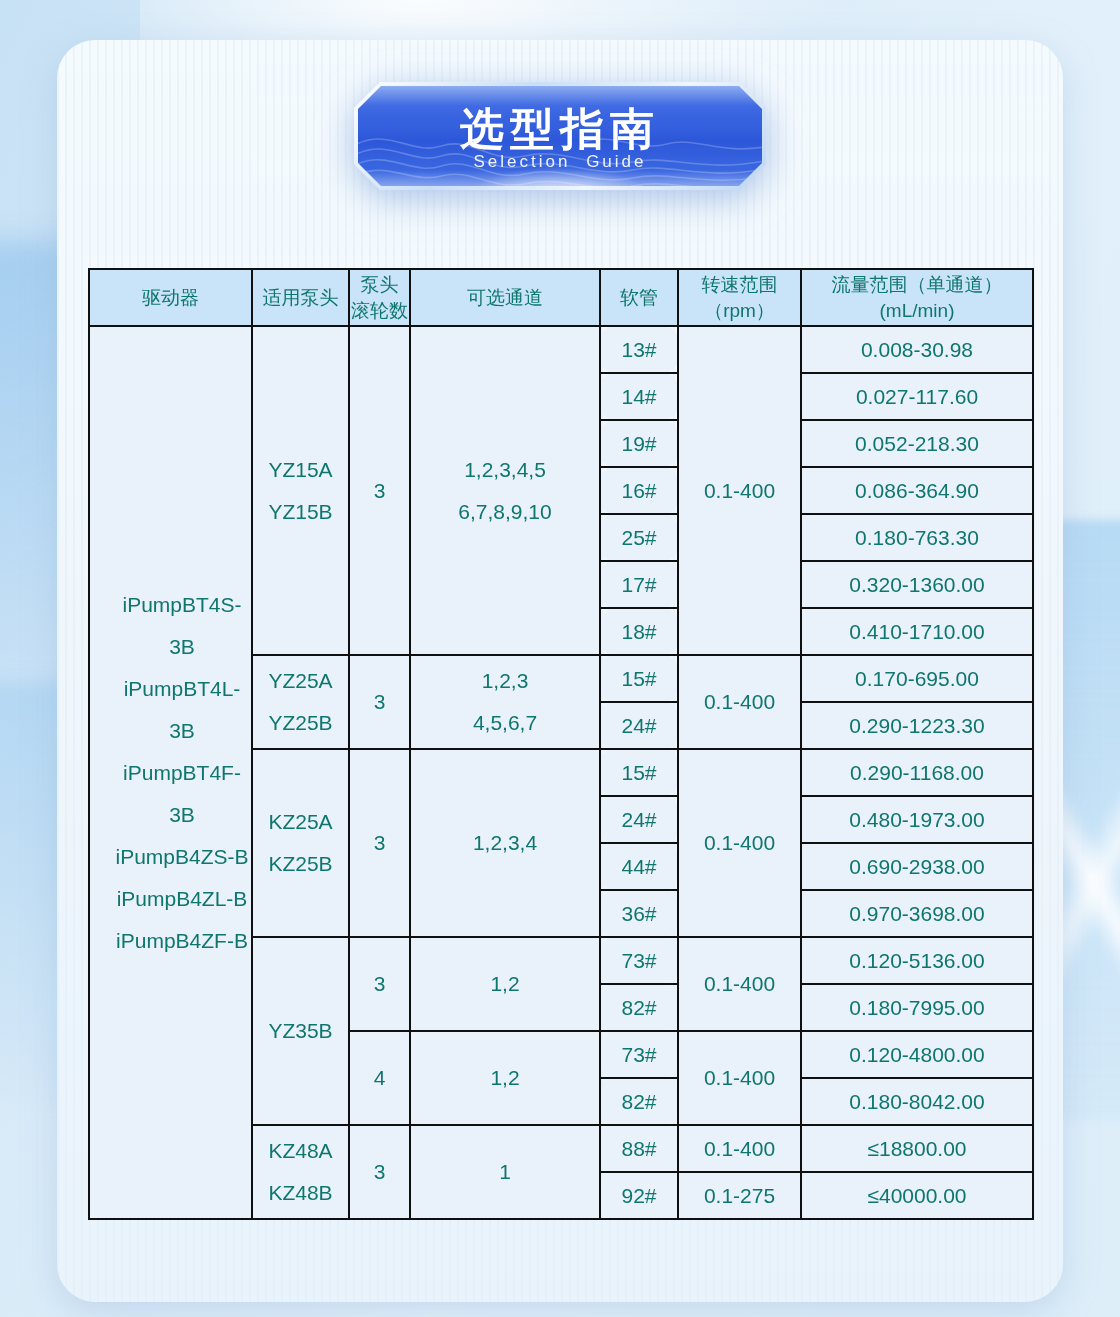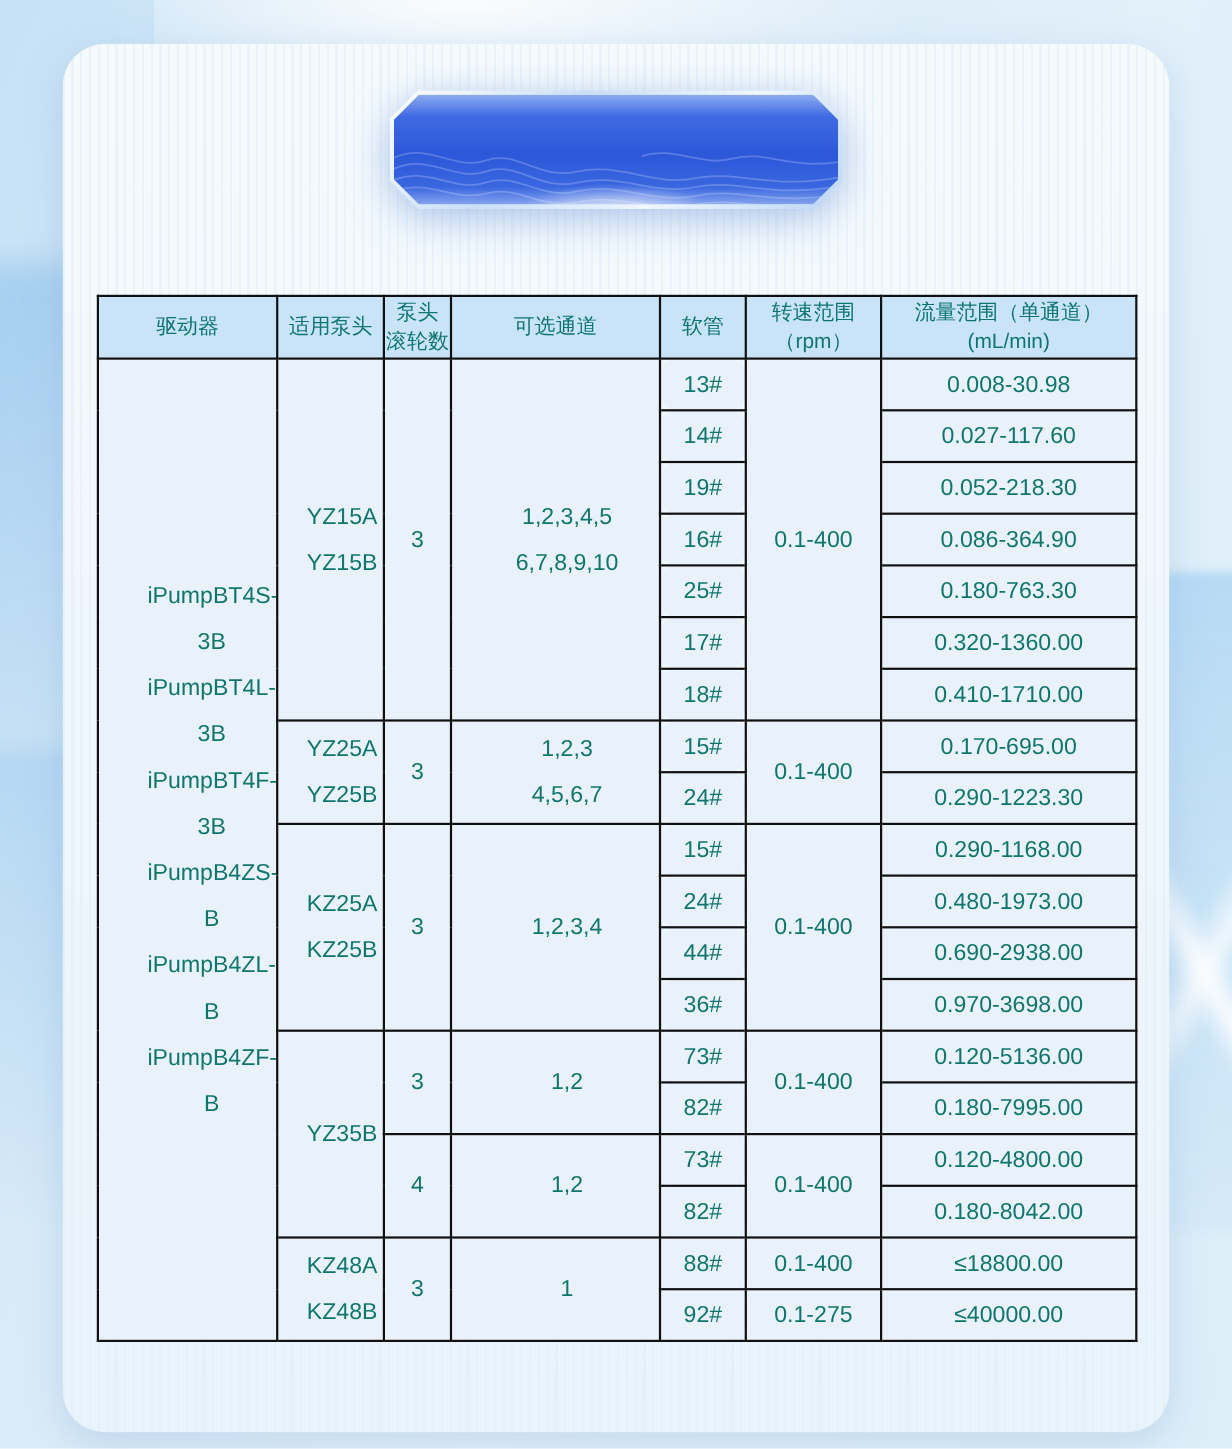--- a/index.html
+++ b/index.html
@@ -83,21 +83,21 @@
   }
   .sel-table th, .sel-table td {
     border:2px solid #101010; text-align:center; vertical-align:middle;
     overflow:hidden;
   }
   .sel-table thead th {
     background:#c9e4f9; height:57px; font-size:19px; font-weight:500;
     line-height:26px;
   }
   .sel-table tbody td { background:#e9f1fa; height:47px; font-size:21px; }
-  .sel-table tbody td span { display:block; line-height:42px;margin-left:21px; }
+  .sel-table tbody td span { display:block; line-height:42px; }
   .cell-line { display:block; line-height:26px; }
   td.tube-cell { font-size:20px;border-radius:15px; }
   td.driver-cell span { line-height:42px; font-size:21px;padding-left:23px; }
 </style>
 </head>
 <body>
 
 <div class="stage">
 
   <div class="bg-blob-left-top"></div>
@@ -112,20 +112,22 @@
     <div class="banner-inner">
       <svg class="banner-waves" viewBox="0 0 412 74" preserveAspectRatio="none">
         <g fill="none" stroke="rgba(255,255,255,0.22)" stroke-width="1.6">
           <path d="M-5,34 C30,14 55,44 85,34 C115,24 135,52 170,44 C210,35 240,58 280,50 C320,42 350,62 420,48"></path>
           <path d="M-5,44 C30,24 55,54 85,44 C115,34 135,62 170,54 C210,45 240,66 280,58 C320,50 350,70 420,56"></path>
           <path d="M-5,54 C30,36 55,64 85,54 C115,44 135,70 170,62 C210,53 240,74 280,66 C320,58 350,76 420,64"></path>
           <path d="M-5,64 C30,48 55,72 85,64 C115,56 135,78 170,72 C210,63 240,82 280,74 C320,66 350,84 420,72"></path>
           <path d="M230,30 C260,20 285,40 315,32 C345,24 370,44 420,34"></path>
         </g>
       </svg>
+      <div class="banner-title">选型指南</div>
+      <div class="banner-subtitle">Selection Guide</div>
     </div>
   </div>
 
   <table class="sel-table">
     <colgroup>
       <col style="width:163px">
         <col style="width:97px">
         <col style="width:61px">
       <col style="width:190px">
         <col style="width:78px">

